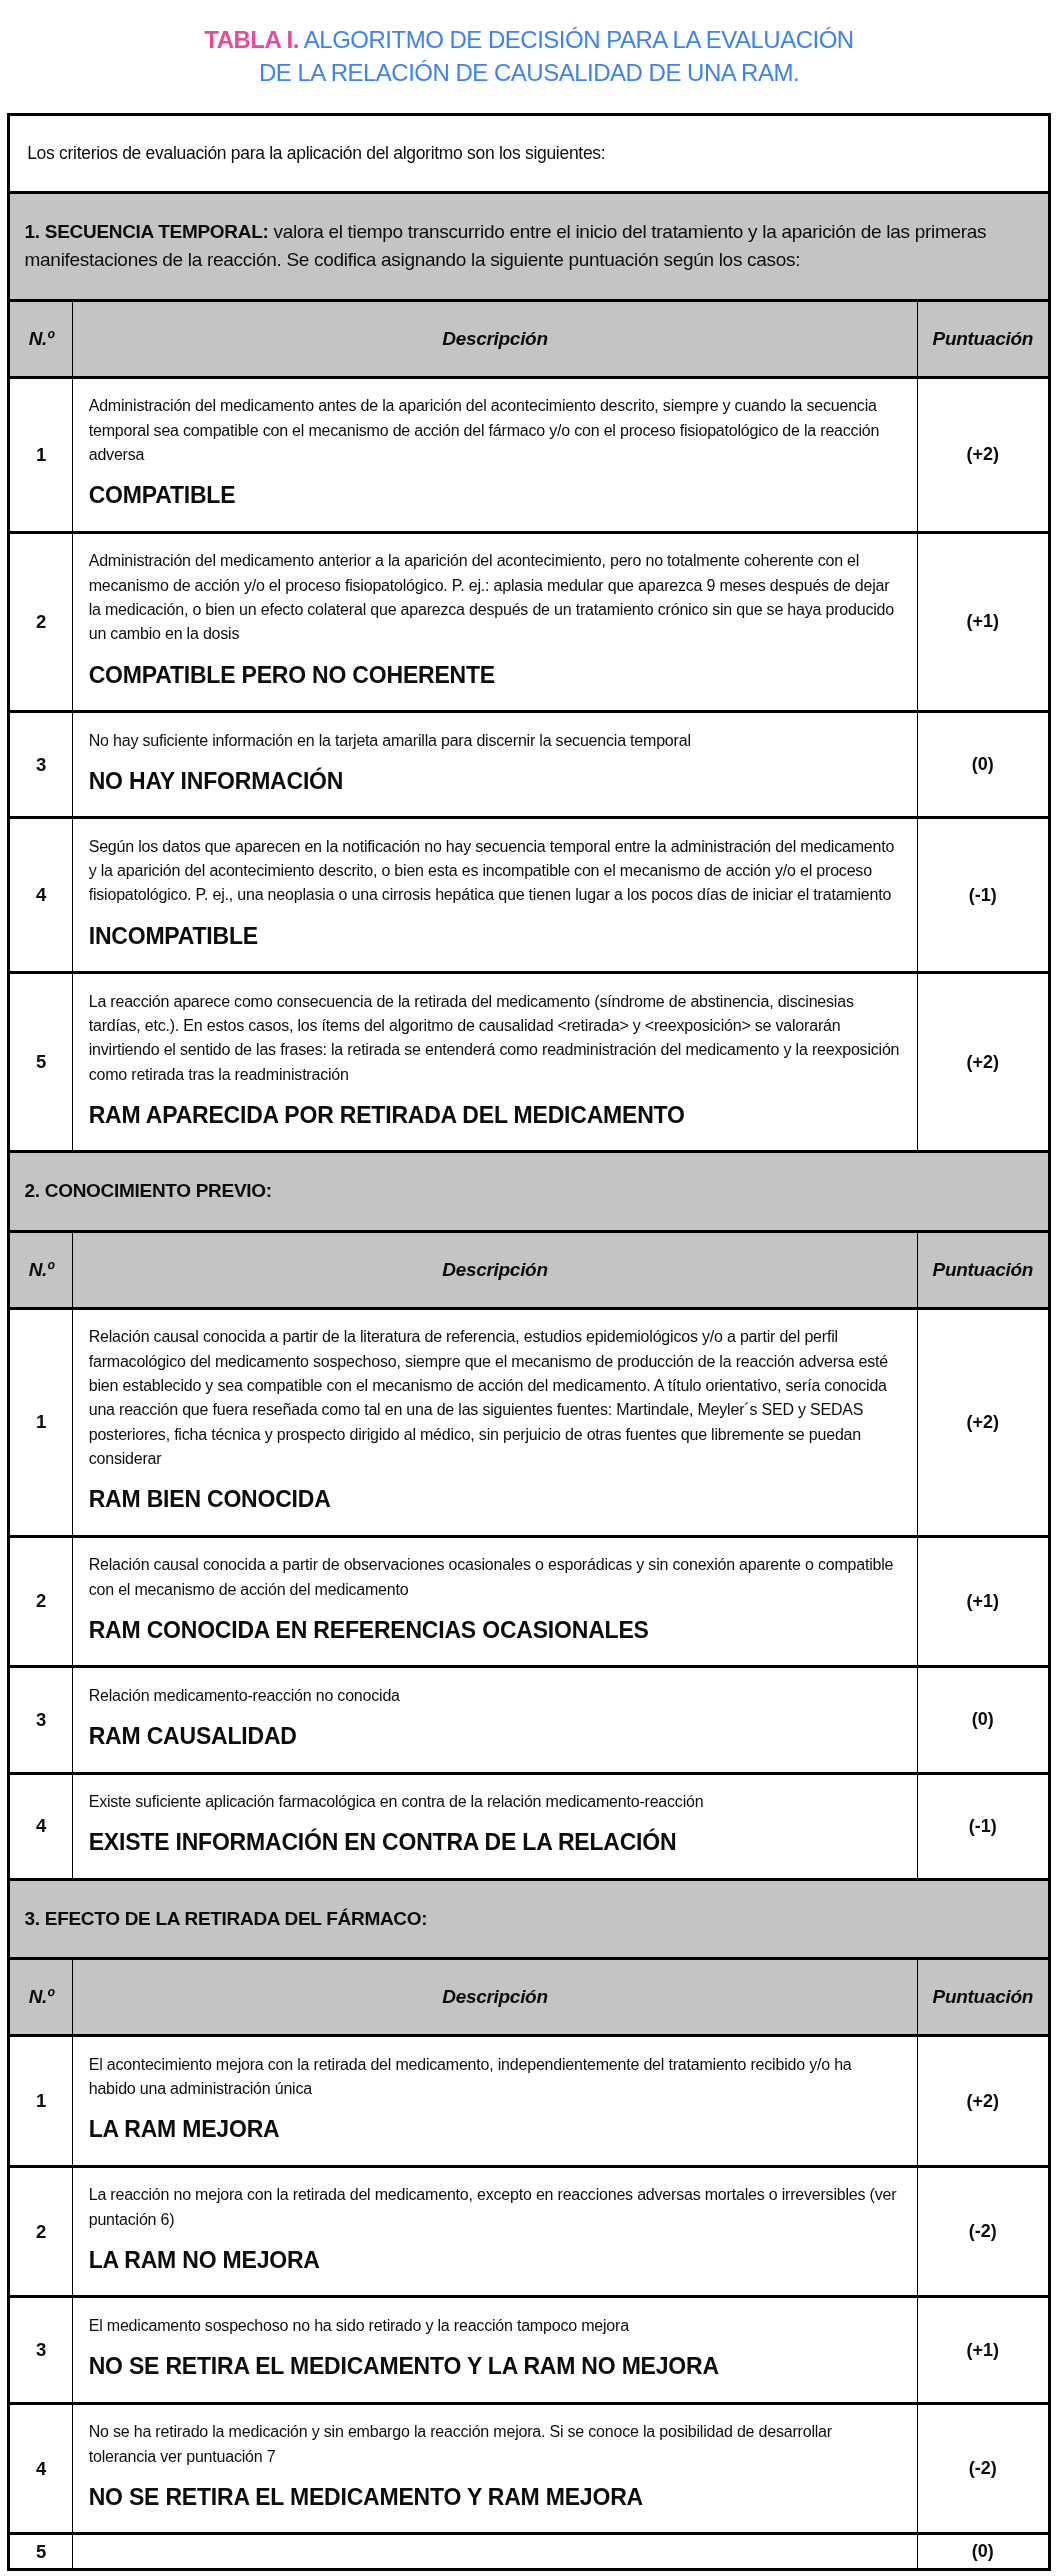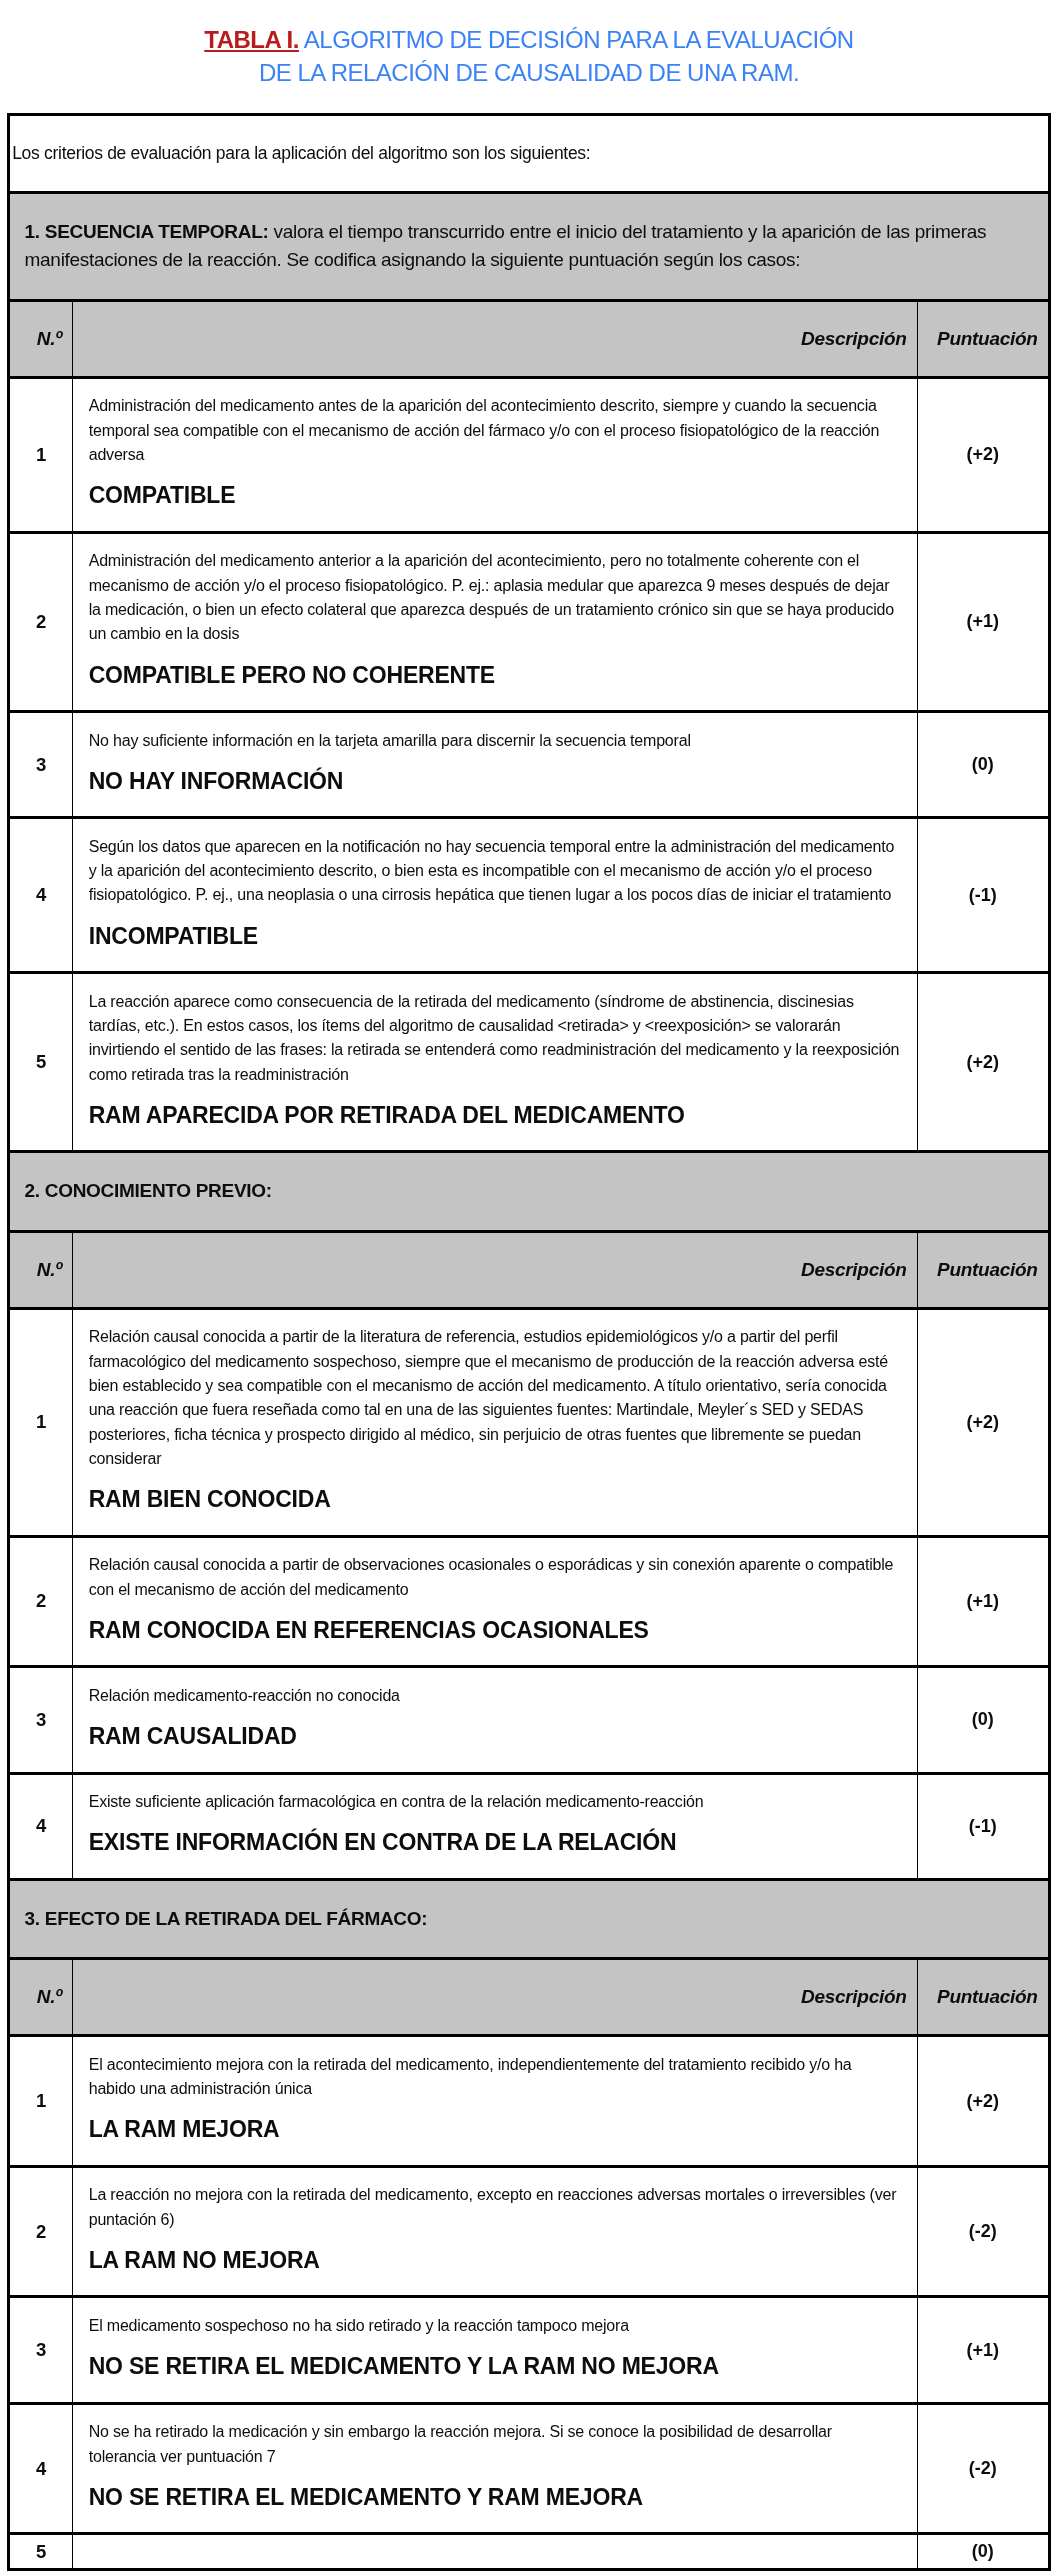--- a/index.html
+++ b/index.html
@@ -21,30 +21,30 @@
 
   
   .title{
     text-align:center;
     font-size:24px;
     letter-spacing:-0.5px;
     line-height:1.38;
     margin:5.2px 20.6px 24px 20.6px;
     font-stretch:condensed;
   }
-  .title .t-prefix{ color:#b91c1c; font-weight:bold;text-decoration:underline; }
+  .title .t-prefix{ color:#ec4899; font-weight:bold; }
   .title .t-rest{ color:#3b82f6; }
 
   
   .frame{
     border:var(--border-heavy) solid #000;
     background:#fff;
   }
   .intro{
-    padding:27px 2px;
+    padding:27px 17px;
     font-size:17.5px;
     letter-spacing:-0.3px;
   }
 
   
   .band{
     background:var(--gray-band);
     border-top:var(--border-row) solid #000;
     border-bottom:var(--border-row) solid #000;
     padding:24px 14.4px;
@@ -58,21 +58,21 @@
   .cols-head{
     display:flex;
     background:var(--gray-band);
     font-style:italic;
     font-weight:bold;
     font-size:19px;
     letter-spacing:-0.3px;
   }
   .cols-head .hc{
     padding:26px 10.3px;
-    text-align:right;
+    text-align:center;
   }
   .cols-head .hc-num{ width:63px; border-right:var(--border-thin) solid #000; }
   .cols-head .hc-desc{ flex:1; border-right:var(--border-thin) solid #000; }
   .cols-head .hc-score{ width:130px; }
 
   
   .trow{
     display:flex;
     border-top:var(--border-row) solid #000;
     background:#fff;

